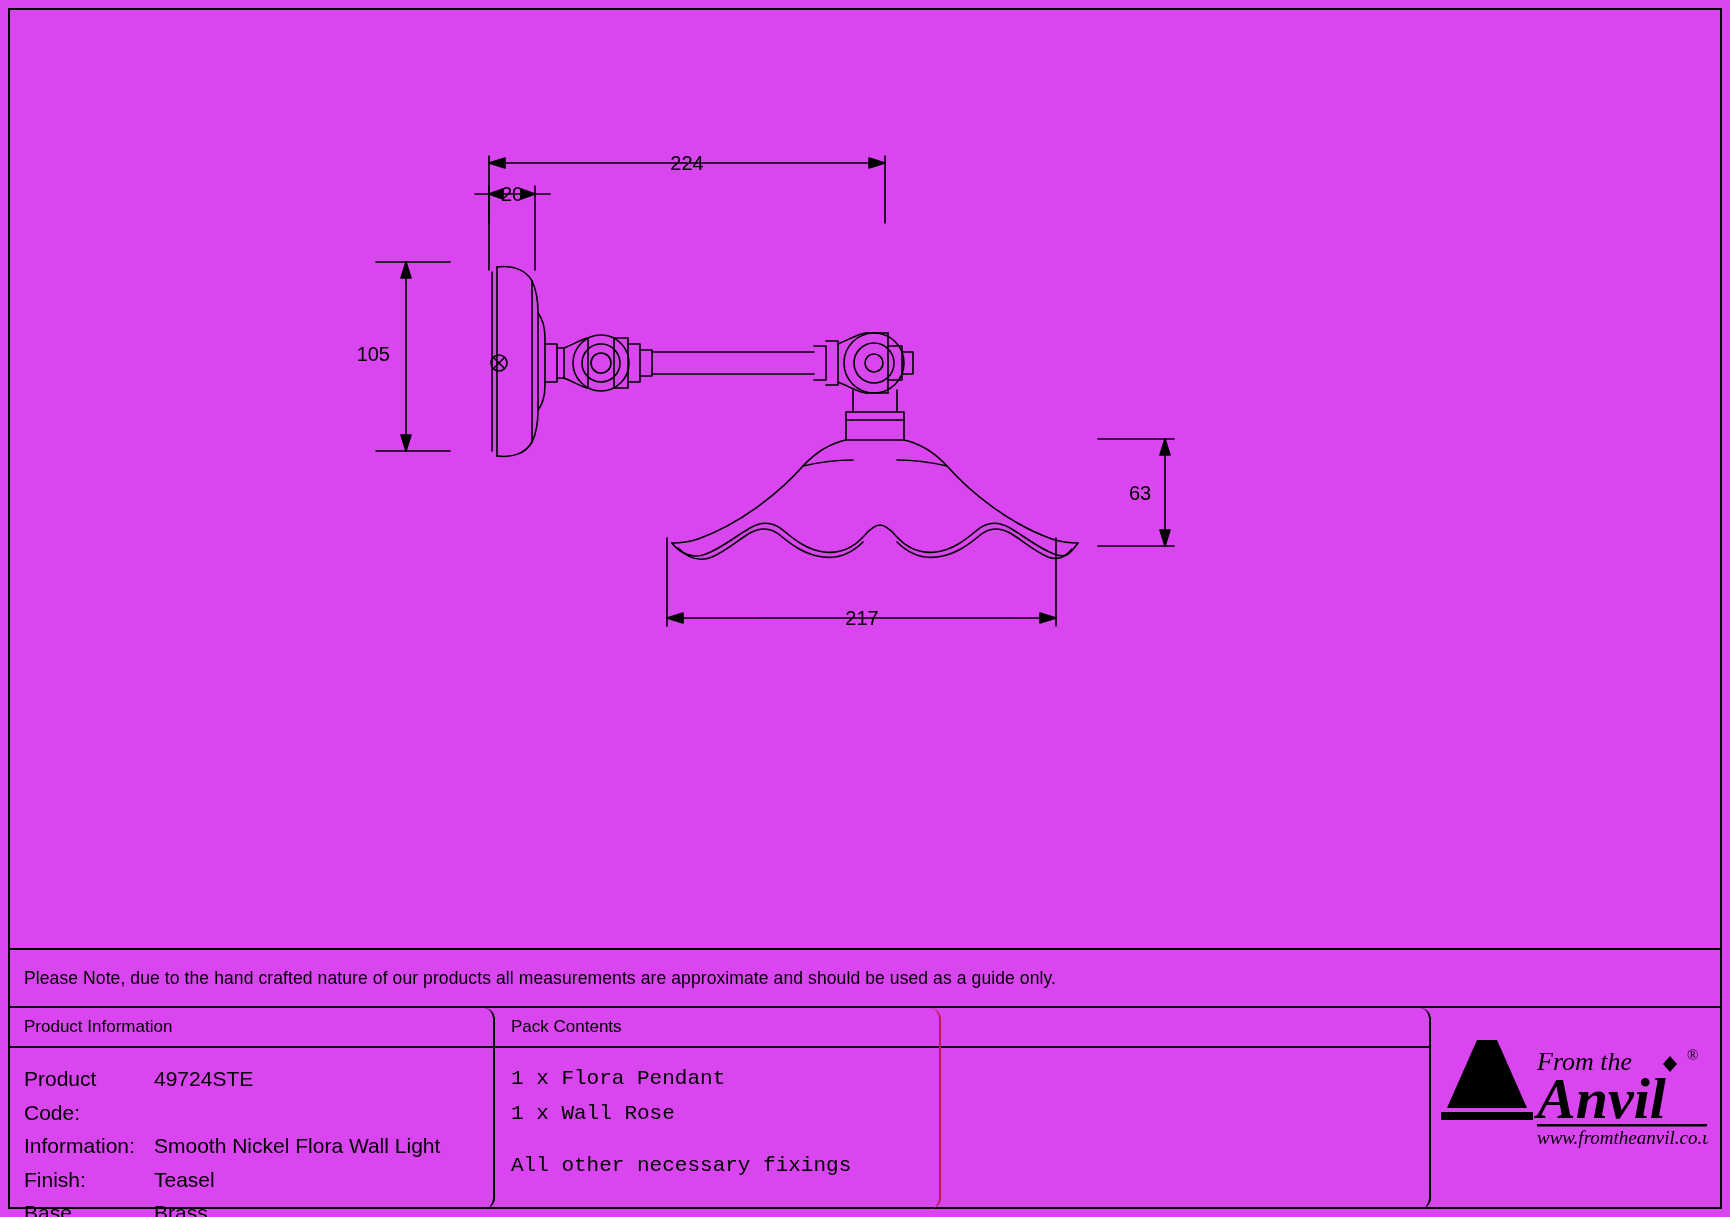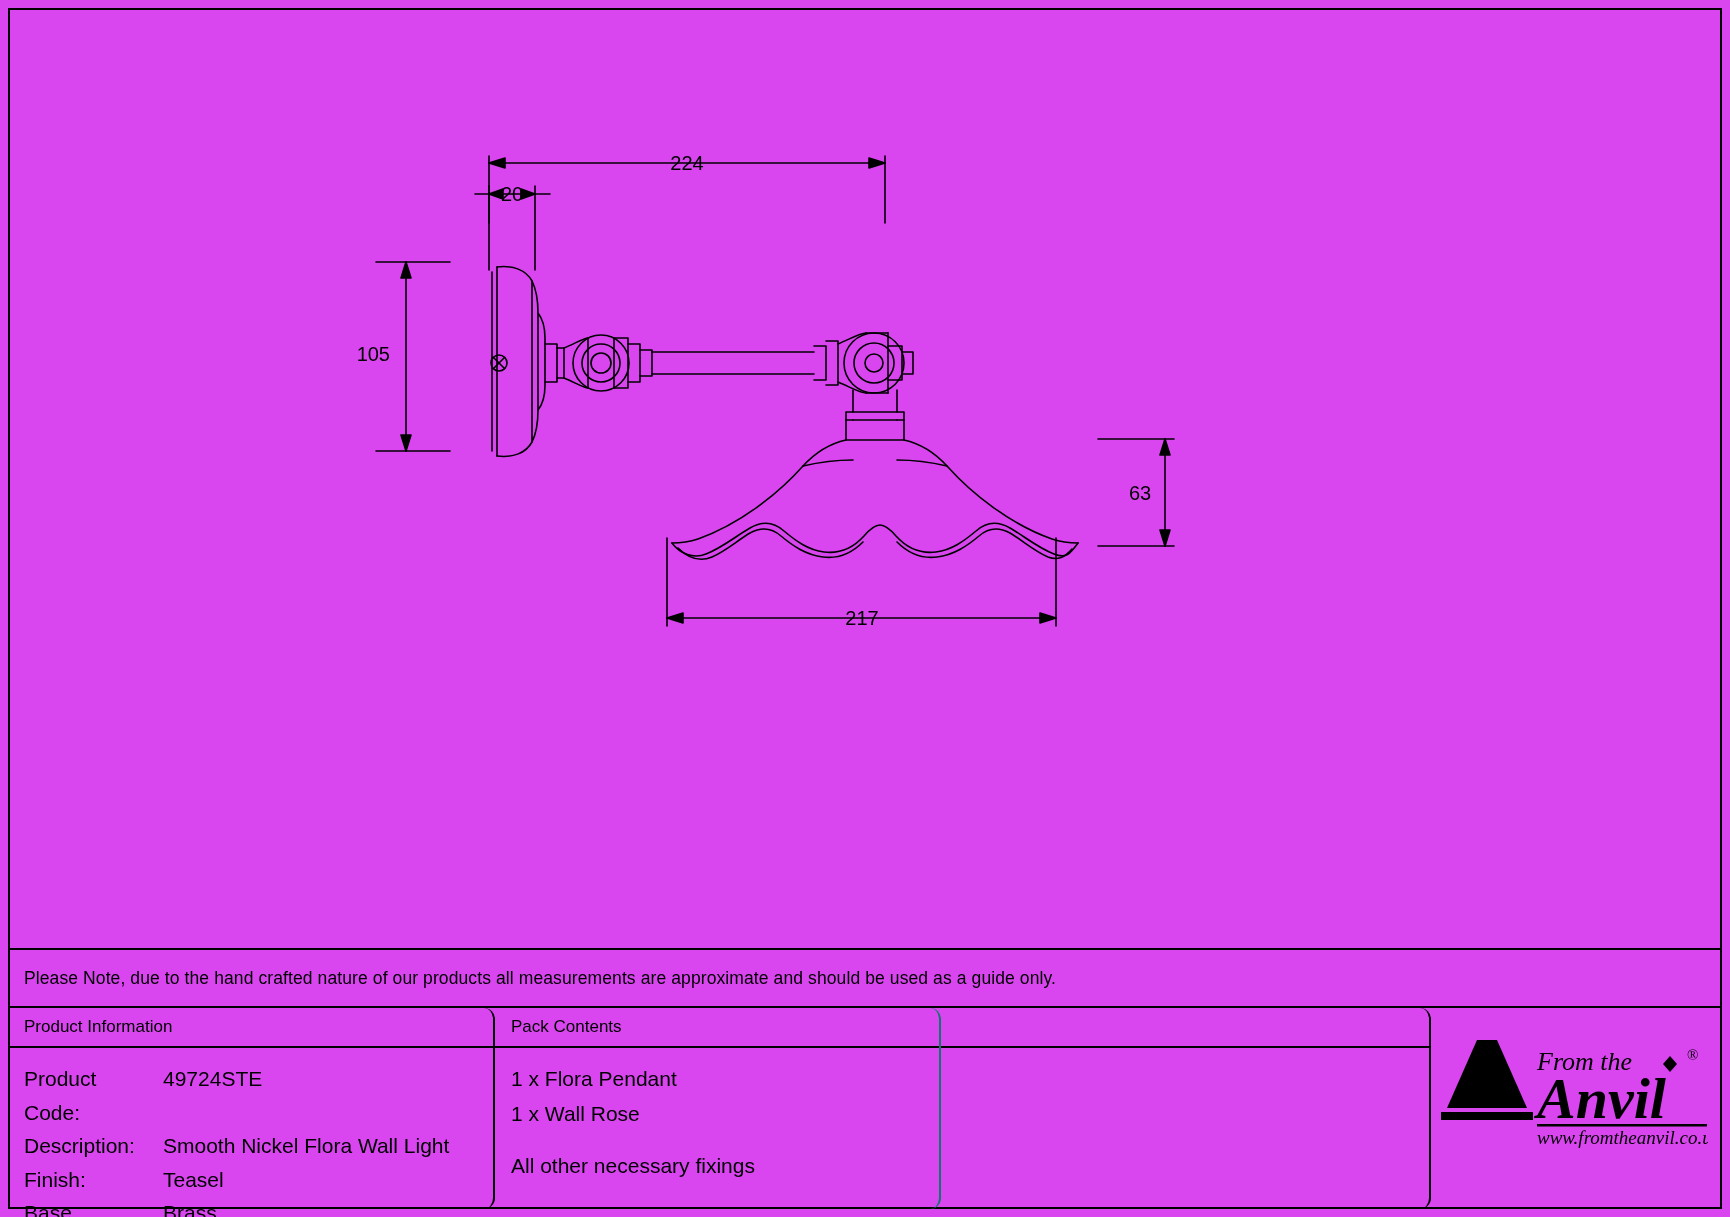--- a/index.html
+++ b/index.html
@@ -67,21 +67,21 @@
     border-top: 2px solid #000;
     box-sizing: border-box;
     display: flex;
   }
   .col {
     box-sizing: border-box;
     position: relative;
     border-radius: 11px;
   }
   .col-product { width: 487px; border-right: 2px solid #000; }
-  .col-pack    { width: 446px; border-right: 2px solid #0f766e; }
+  .col-pack    { width: 446px; border-right: 2px solid #be185d; }
   .col-blank   { width: 490px; border-right: 2px solid #000; }
   .col-logo    { width: 287px; }
 
   .col-head {
     height: 40px;
     border-bottom: 2px solid #000;
     display: flex;
     align-items: center;
     padding-left: 16px;
     font-size: 17px;
@@ -90,22 +90,22 @@
   .col-head.empty { border-bottom: 2px solid #000; }
   .col-body {
     padding: 14px 0 0 16px;
     font-size: 21px;
     line-height: 1.6;
   }
   .kv {
     display: flex;
   }
   .kv .k { width: 130px; flex: 0 0 130px; }
-  .kv .v { flex: 1 1 auto; margin-left: 9px; }
-  .pack-line { line-height: 1.65; }
+  .kv .v { flex: 1 1 auto; }
+  .pack-line { line-height: 1.65; font-family: Liberation Mono, monospace; }
   .pack-gap { height: 18px; }
 
   
   .logo-wrap {
     position: absolute;
     left: 10px;
     top: 26px;
     width: 267px;
     height: 120px;
   }
@@ -252,21 +252,21 @@
   <div class="table-row">
 
     <div class="col col-product">
       <div class="col-head">Product Information</div>
       <div class="col-body">
         <div class="kv">
           <span class="k">Product Code:</span>
           <span class="v">49724STE</span>
         </div>
         <div class="kv">
-          <span class="k">Description:</span>
+          <span class="k">Information:</span>
           <span class="v">Smooth Nickel Flora Wall Light</span>
         </div>
         <div class="kv">
           <span class="k">Finish:</span>
           <span class="v">Teasel</span>
         </div>
         <div class="kv">
           <span class="k">Base Material:</span>
           <span class="v">Brass</span>
         </div>

